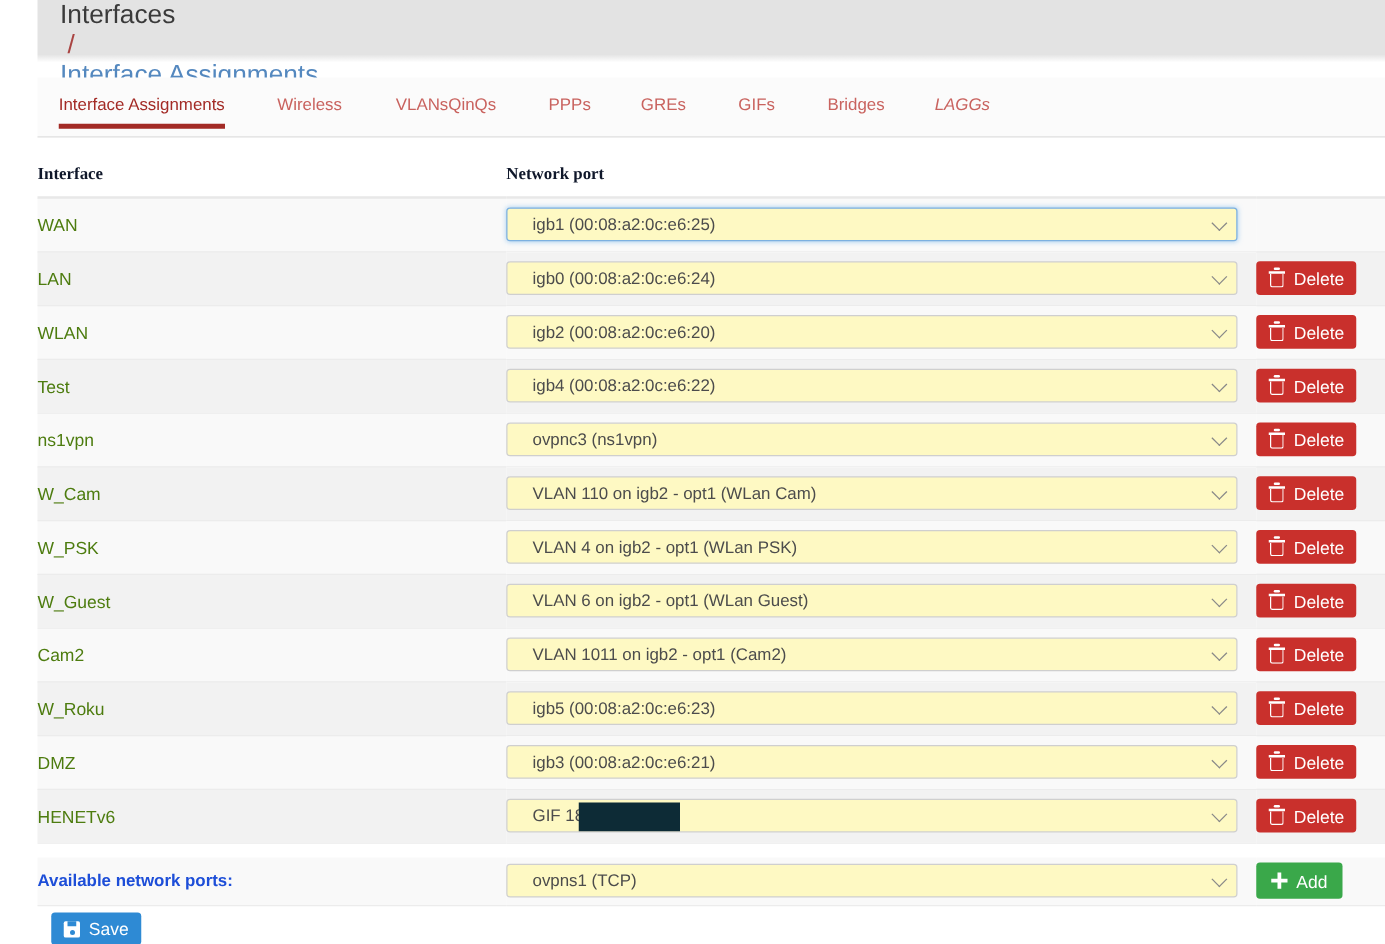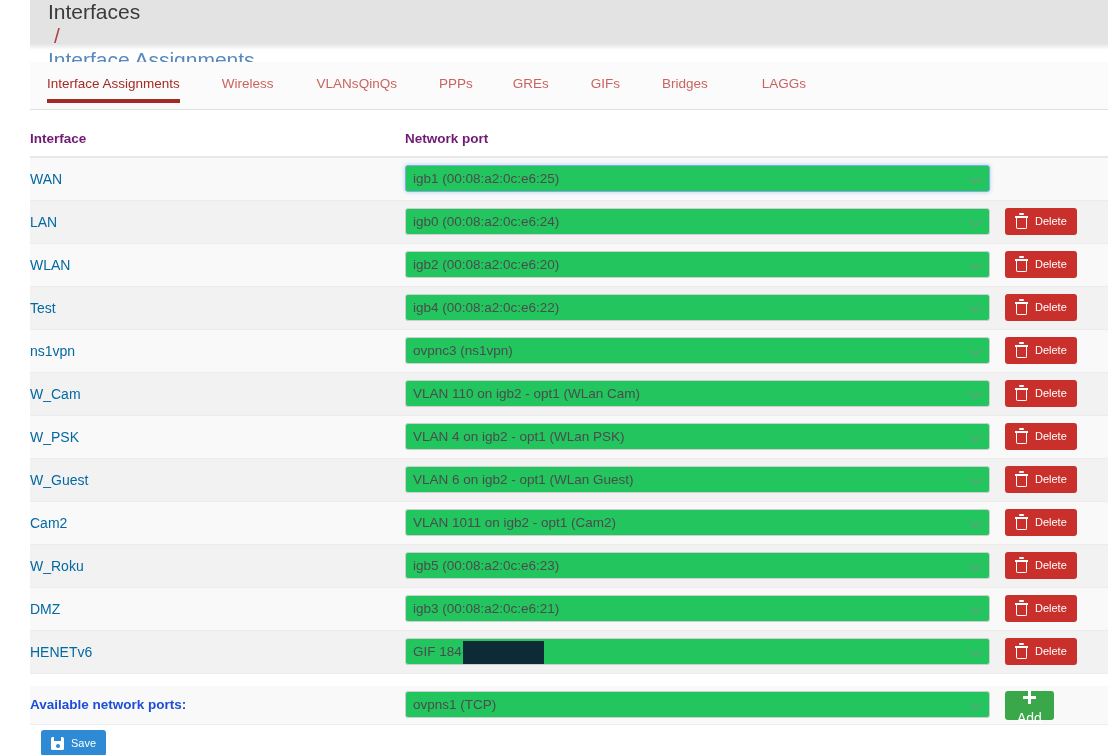--- a/index.html
+++ b/index.html
@@ -82,56 +82,57 @@
   }
   table.assign {
     width: 100%;
     border-collapse: collapse;
     table-layout: fixed;
   }
   table.assign th {
     text-align: left;
     font-size: 13.5px;
     font-weight: bold;
-    color: #701a75;
+    color: #0f172a;
     padding: 7px 0 10px 0;
     border-bottom: 2px solid #e8e8e8;
+    font-family: Liberation Serif, serif;
   }
   th.col-iface { width: 375px; padding-left: 17px; }
   th.col-port  { width: 600px; padding-left: 5px; }
   th.col-act   { width: 133px; }
 
   table.assign td {
     padding: 0;
     vertical-align: middle;
     height: 43px;
     border-bottom: 1px solid #ececec;
   }
   tr.row-odd  td { background: #f9f9f9; }
   tr.row-even td { background: #f2f2f2; }
 
   td.iface {
     padding-left: 17px;
     font-size: 14px;
-    color: #0369a1;
+    color: #4d7c0f;
   }
   td.port { padding-left: 5px; position: relative; }
   td.act  { padding-left: 5px; }
 
   
   .sel {
     position: relative;
     width: 585px;
     height: 27px;
-    background: #22c55e;
+    background: #fef9c3;
     border: 1px solid #cfcfcf;
     border-radius: 3px;
     display: flex;
     align-items: center;
-    padding-left: 7px;
+    padding-left: 20px;
     font-size: 13.5px;
     color: #4c4c4c;
     cursor: pointer;
     white-space: nowrap;
     overflow: hidden;
   }
   .sel.focused {
     border-color: #7cb0e0;
     box-shadow: 0 0 4px rgba(102,175,233,.55);
   }
@@ -154,29 +155,29 @@
   }
 
   
   .btn {
     display: inline-flex;
     align-items: center;
     gap: 7px;
     height: 27px;
     padding: 0 10px;
     border-radius: 3px;
-    font-size: 11px;
+    font-size: 14px;
     color: #fff;
     cursor: pointer;
     border: none;
     font-family: "Liberation Sans", sans-serif;
     line-height: 1;
   }
   .btn-delete { background: #c9302c; }
-  .btn-add    { background: #3aa84a; height: 29px; padding: 0 12px; font-size: 14px; flex-direction: column;}
+  .btn-add    { background: #3aa84a; height: 29px; padding: 0 12px; font-size: 14px;}
   .btn-save   { background: #2e8ad4; height: 26px; padding: 0 10px; border-radius: 3px;}
 
   
   .ico-trash { width: 13px; height: 14px; position: relative; flex: 0 0 13px; }
   .ico-trash::before {
     content:""; position:absolute; left:1px; top:3px;
     width:11px; height:11px; border:1.6px solid #fff; border-top:none;
     border-radius: 0 0 2px 2px; box-sizing:border-box;
   }
   .ico-trash::after {
@@ -223,21 +224,21 @@
 
 <div class="tabs" id="tab-bar">
     <div class="tab active" style="margin-left: 17px;">Interface Assignments</div>
     <div class="tab" style="margin-left: 42px;">Wireless</div>
     <div class="tab" style="margin-left: 43px;">VLANs</div>
     <div class="tab" style="">QinQs</div>
     <div class="tab" style="margin-left: 42px;">PPPs</div>
     <div class="tab" style="margin-left: 40px;">GREs</div>
     <div class="tab" style="margin-left: 42px;">GIFs</div>
     <div class="tab" style="margin-left: 42px;">Bridges</div>
-    <div class="tab" style="margin-left: 54px;">LAGGs</div>
+    <div class="tab" style="margin-left: 40px; font-style: italic;">LAGGs</div>
   </div>
 
 <div class="table-wrap">
   <table class="assign">
     <thead>
       <tr>
         <th class="col-iface">Interface</th>
         <th class="col-port">Network port</th>
         <th class="col-act"></th>
       </tr>

